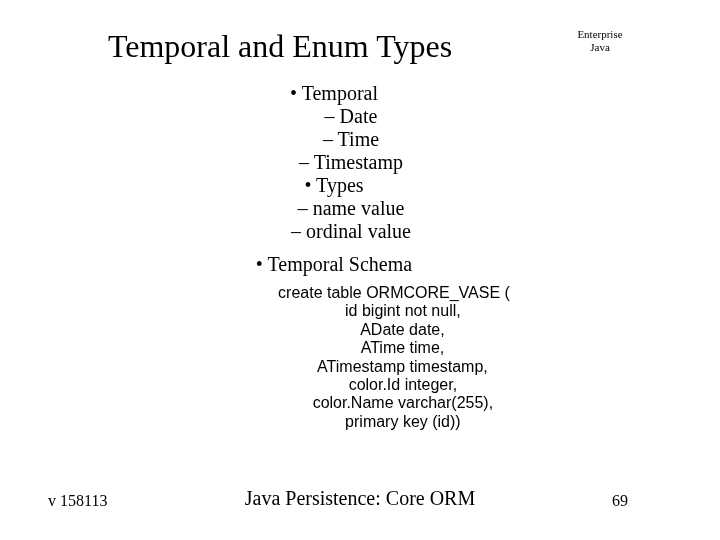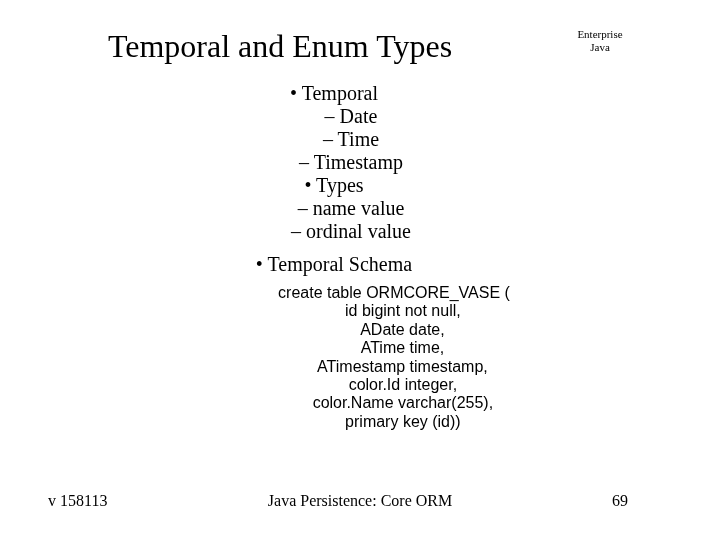--- a/index.html
+++ b/index.html
@@ -81,21 +81,21 @@
     left: 48px;
     bottom: 30px;
     font-size: 16px;
   }
   .footer-center {
     position: absolute;
     left: 0;
     width: 720px;
     bottom: 30px;
     text-align: center;
-    font-size: 16px;
+    font-size: 20px;
   }
   .footer-right {
     position: absolute;
     right: 40px;
     bottom: 30px;
     font-size: 16px;
   }
 </style>
 </head>
 <body>

